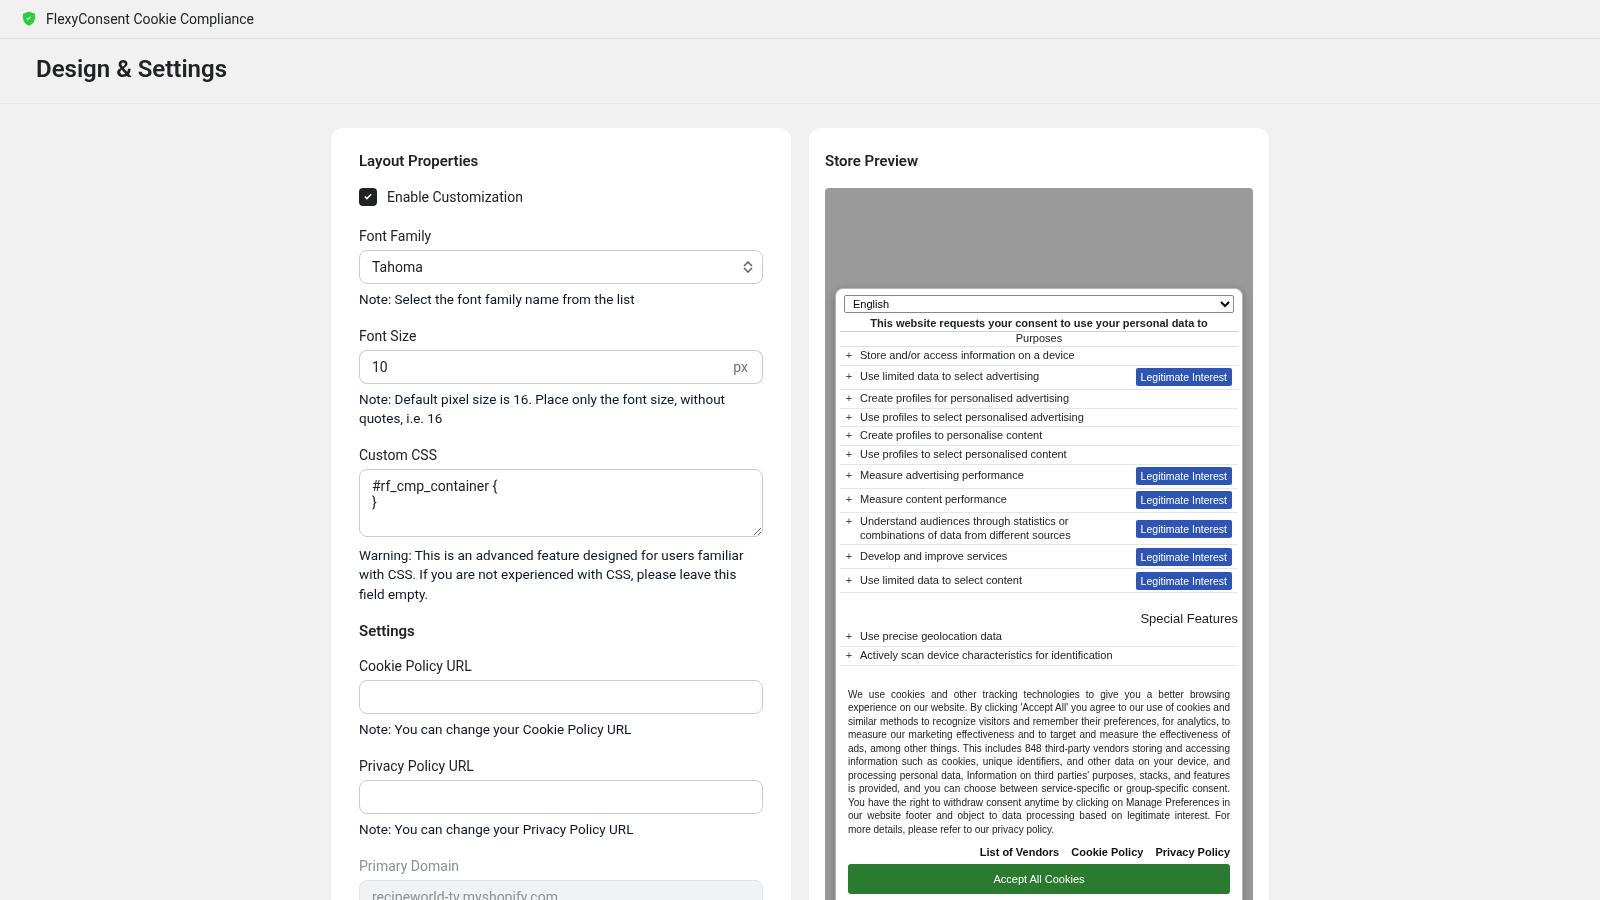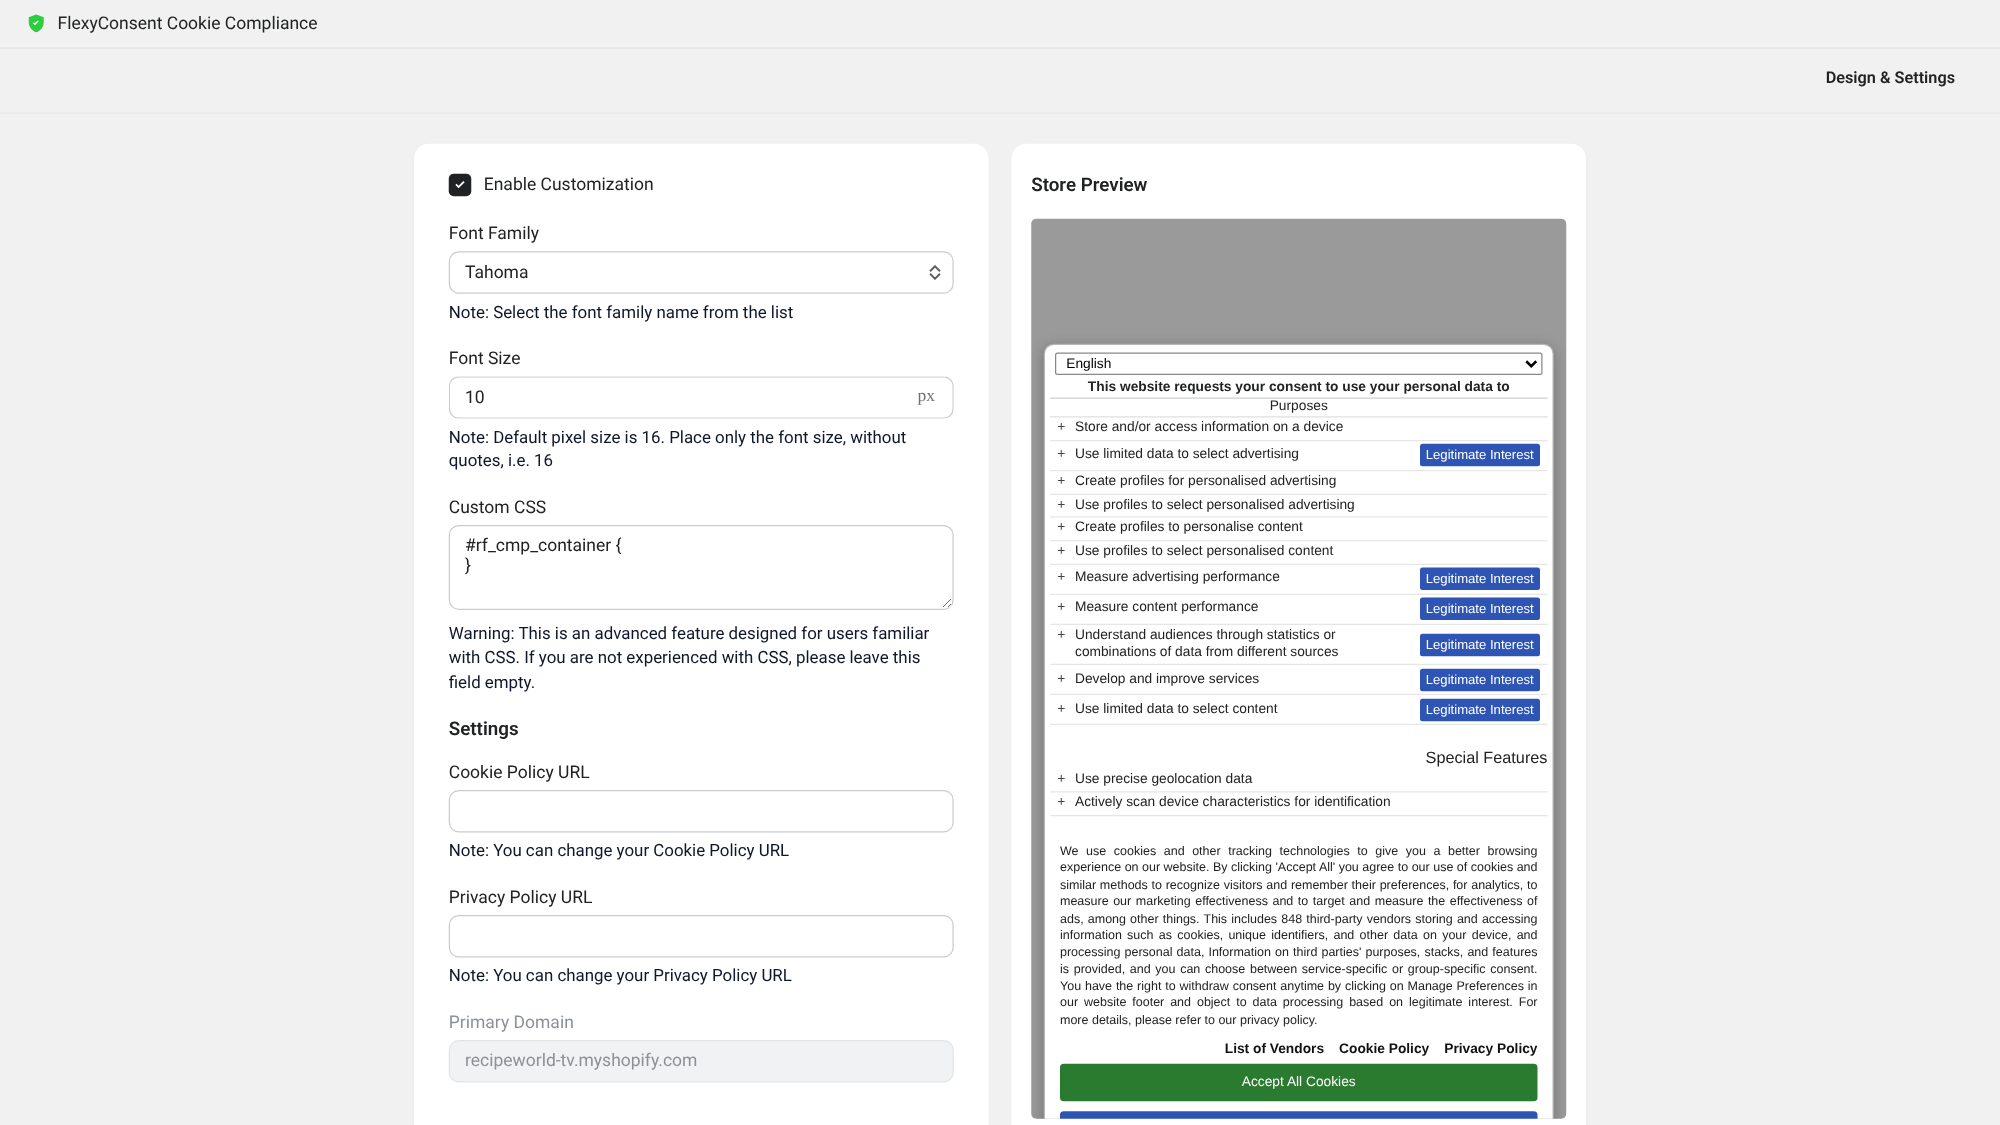--- a/index.html
+++ b/index.html
@@ -19,21 +19,21 @@
   }
   .shield-icon {
     width: 18px; height: 18px;
     display: inline-flex; align-items: center; justify-content: center;
   }
   .topbar-title { font-size: 14px; color: #202223; }
   .page-title-wrap {
     padding: 16px 36px 20px;
     border-bottom: 1px solid #e8e8e8;
   }
-  .page-title { font-size: 13px; font-weight: 600; text-align: right; }
+  .page-title { font-size: 24px; font-weight: 600; }
   .content {
     display: flex;
     gap: 18px;
     padding: 0 20px;
     justify-content: center;
     margin-top: 24px;
   }
   .card {
     background: #fff;
     border-radius: 12px;
@@ -74,21 +74,21 @@
   .input-group { display: flex; align-items: stretch; }
   .input-group .input { border-right: none; border-top-right-radius: 0; border-bottom-right-radius: 0; }
   .input-addon {
     border: 1px solid #c9cccf;
     border-left: none;
     border-top-right-radius: 8px; border-bottom-right-radius: 8px;
     padding: 8px 14px;
     background: #fff;
     color: #6d7175;
     font-size: 14px;
-    display: flex; align-items: center; font-family: Liberation Serif, serif;
+    display: flex; align-items: center;
   }
   .textarea { height: 68px; resize: vertical; padding: 8px 12px; }
   .disabled-field .field-label { color: #8c9196; }
   .disabled-input {
     background: #f1f2f3; color: #8c9196; border: 1px solid #e1e3e5;
     border-radius: 8px; padding: 8px 12px; font-size: 14px;
   }
 
   
   .preview-area {
@@ -173,20 +173,21 @@
   <span class="topbar-title">FlexyConsent Cookie Compliance</span>
 </div>
 
 <div class="page-title-wrap">
   <h1 class="page-title">Design &amp; Settings</h1>
 </div>
 
 <div class="content">
 
   <div class="card left-card">
+    <div class="section-title">Layout Properties</div>
 
     <div class="checkbox-row">
       <div class="checkbox">
         <svg width="12" height="12" viewBox="0 0 16 16">
             <path fill="#fff" d="M6.5 11.5L3 8l1.4-1.4 2.1 2.1L11.6 3.6 13 5z"></path>
           </svg>
       </div>
       <span>Enable Customization</span>
     </div>
 

